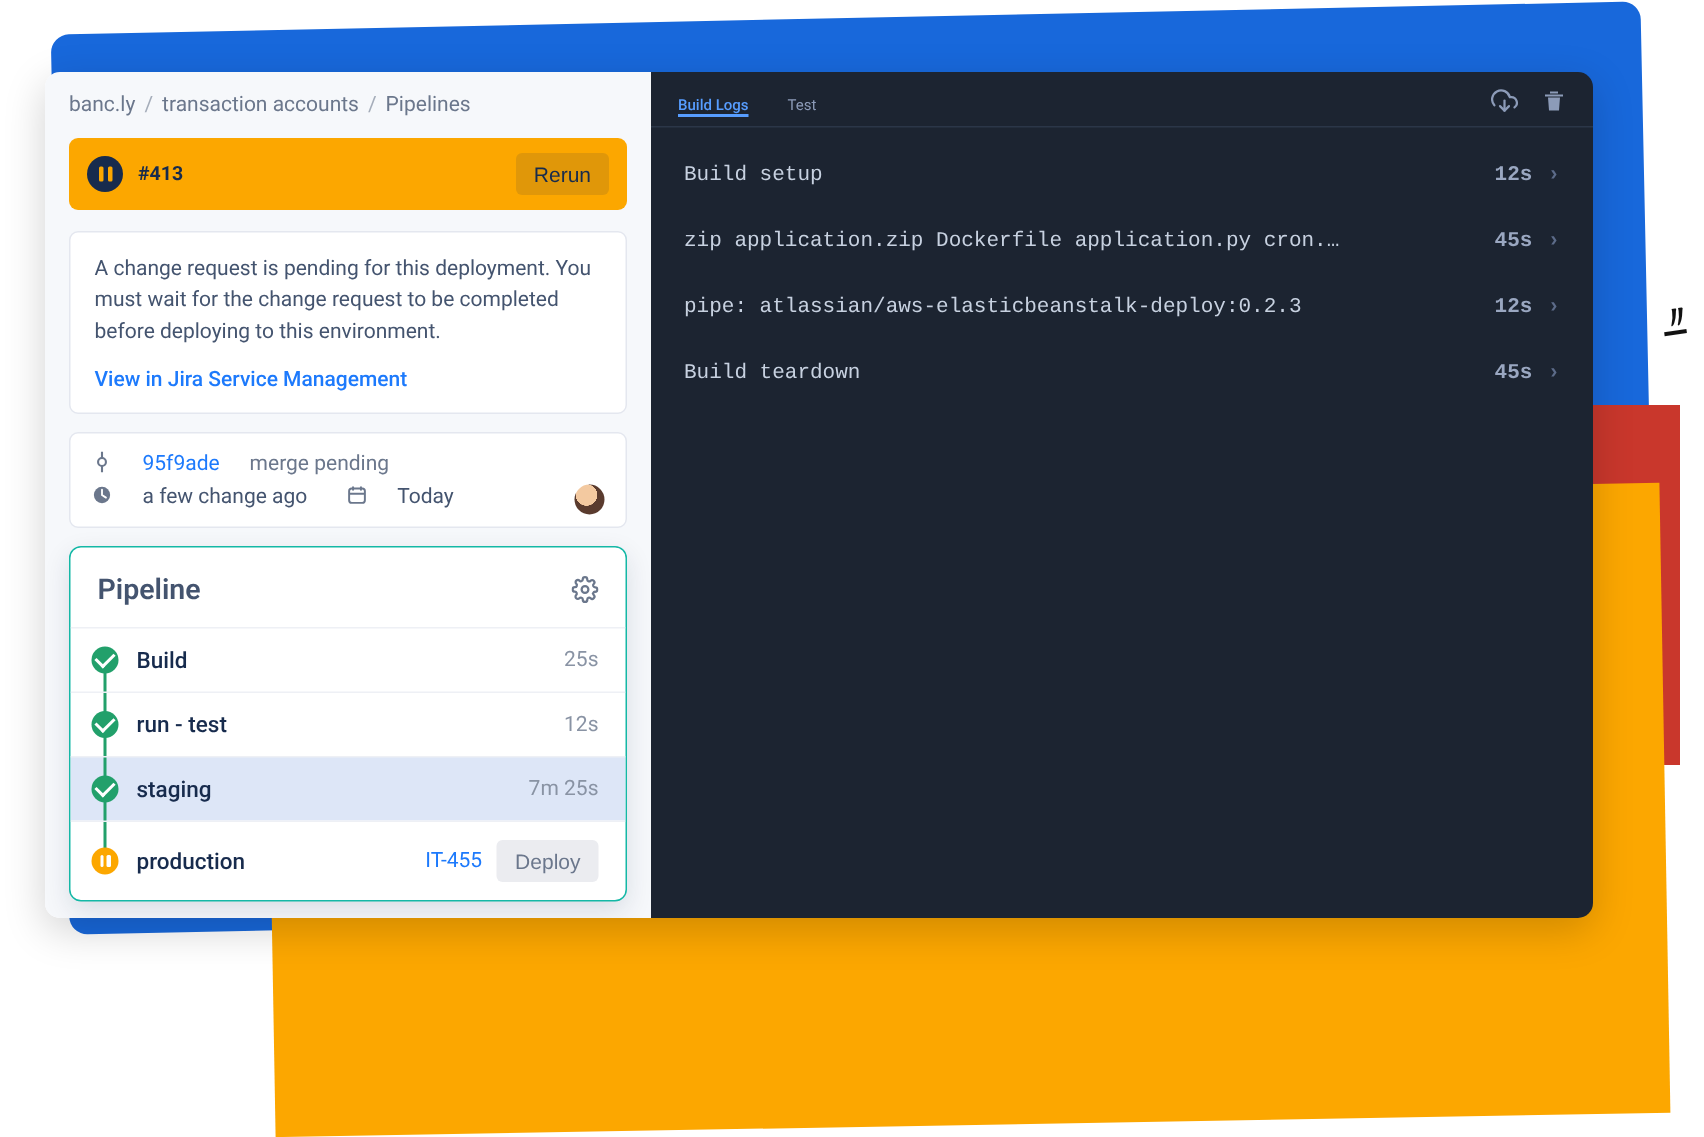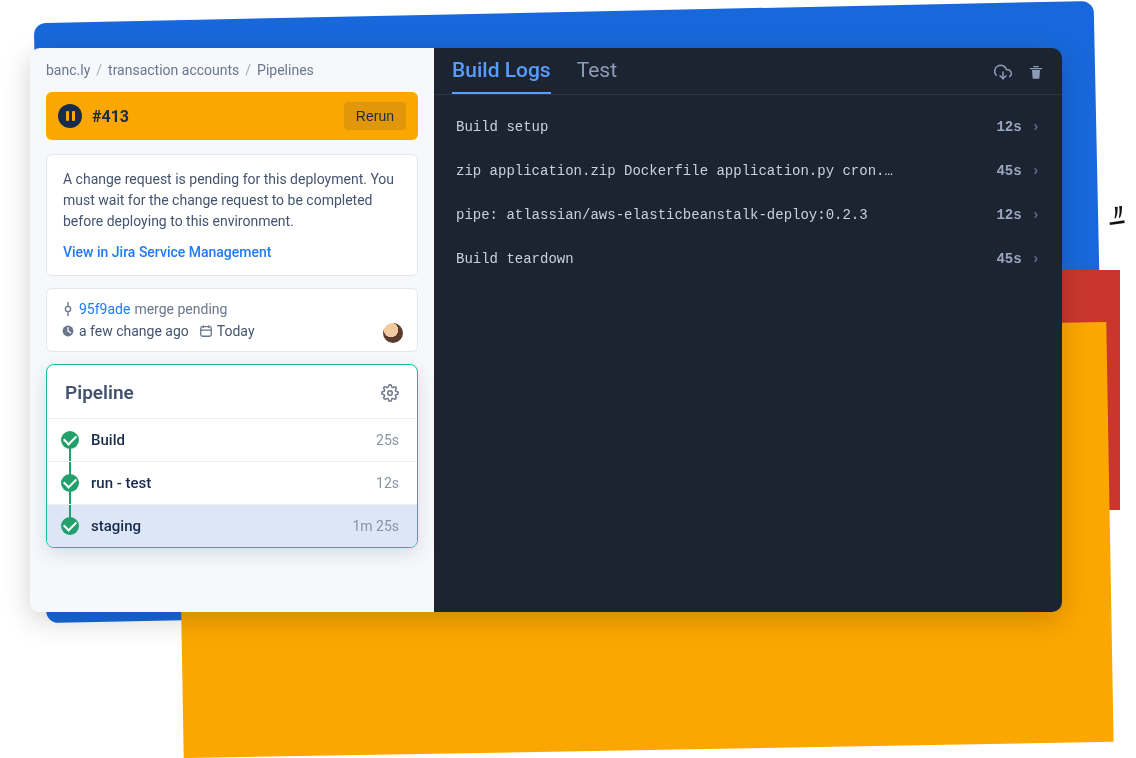--- a/index.html
+++ b/index.html
@@ -93,21 +93,21 @@
     margin-bottom: 14px;
   }
   .run-header .lhs { display: flex; align-items: center; gap: 10px; }
   .pause-circle {
     width: 24px; height: 24px; border-radius: 50%;
     background: #172b4d;
     display: flex; align-items: center; justify-content: center;
   }
   .pause-circle .bars { display:flex; gap:3px; }
   .pause-circle .bars span { width:3px; height:10px; background:#fca700; border-radius:1px; }
-  .run-number { font-size: 16px; font-weight: 700; color: #172b4d; }
+  .run-number { font-size: 13px; font-weight: 700; color: #172b4d; }
   .rerun-btn {
     background: rgba(23,43,77,0.12);
     color: #172b4d;
     border: none;
     padding: 6px 12px;
     border-radius: 4px;
     font-size: 14px;
     font-weight: 500;
     text-align: center;
   }
@@ -116,21 +116,21 @@
     background: #fff;
     border: 1px solid #e4e7ef;
     border-radius: 6px;
     padding: 14px 16px;
     margin-bottom: 12px;
   }
   .cr-title { font-size: 15px; font-weight: 700; color: #172b4d; margin-bottom: 6px; }
   .cr-body { font-size: 14px; color: #44546f; line-height: 1.5; margin-bottom: 10px; }
   .link-blue { color: #1d7afc; font-size: 14px; font-weight: 500; }
   .meta-card { font-size: 14px; color: #44546f; padding: 12px 14px; }
-  .meta-row { display:flex; align-items:center; gap:4px; margin-bottom:6px; }
+  .meta-row { display:flex; align-items:flex-start; gap:20px; margin-bottom:6px; }
   .meta-row:last-child { margin-bottom:0; position:relative;}
   .commit-hash { color: #1d7afc; }
   .commit-msg { color: #6b778c; }
   .branch-name { color: #1d7afc; }
   .avatar {
     width: 20px; height:20px; border-radius:50%;
     background: radial-gradient(circle at 40% 35%, #f3c9a0 0 40%, #5a3b2e 41% 100%);
     position:absolute; right:0; top:0;
   }
   .icon-sm { width:14px; height:14px; flex:0 0 14px; }
@@ -185,21 +185,21 @@
     padding:6px 12px; border-radius:4px; font-size:14px;
   }
   
   .tabs {
     display:flex; align-items:center; justify-content:space-between;
     padding: 10px 18px 0 18px;
     border-bottom:1px solid #2b3648;
   }
   .tab-row { display:flex; gap:26px; }
   .tab {
-    font-size:21px; color:#8c9bb8; padding-bottom:10px;
+    font-size:10px; color:#8c9bb8; 
     border-bottom:2px solid transparent;
   }
   .tab.active { color:#579dff; border-bottom-color:#579dff; font-weight:500;}
   .tab-icons { display:flex; gap:16px; color:#8c9bb8; padding-bottom:8px;}
   .logs { padding: 10px 8px; font-family: "SFMono-Regular", Consolas, "Liberation Mono", Menlo, monospace; font-size:14px;}
   .log-row {
     display:flex; align-items:center; justify-content:space-between;
     padding: 14px 14px;
     border-radius:4px;
   }
@@ -292,21 +292,35 @@
         <div class="step">
           <span class="connector"></span>
           <span class="status ok"></span>
           <span class="name">run - test</span>
           <span class="dur">12s</span>
         </div>
         <div class="step selected">
           <span class="connector"></span>
           <span class="status ok"></span>
           <span class="name">staging</span>
-          <span class="dur">1m 25s</span>
+          <span class="dur">7m 25s</span>
+        </div>
+        <div class="step">
+          <span class="connector"></span>
+          <span class="status paused">
+              <span class="pb">
+                <span></span>
+                <span></span>
+              </span>
+            </span>
+          <span class="name">production</span>
+          <span class="actions">
+            <a class="ticket">IT-455</a>
+            <button class="deploy-btn">Deploy</button>
+          </span>
         </div>
       </div>
     </div>
   </div>
 
   <div class="right">
     <div class="tabs">
       <div class="tab-row">
         <div class="tab active">Build Logs</div>
         <div class="tab">Test</div>

